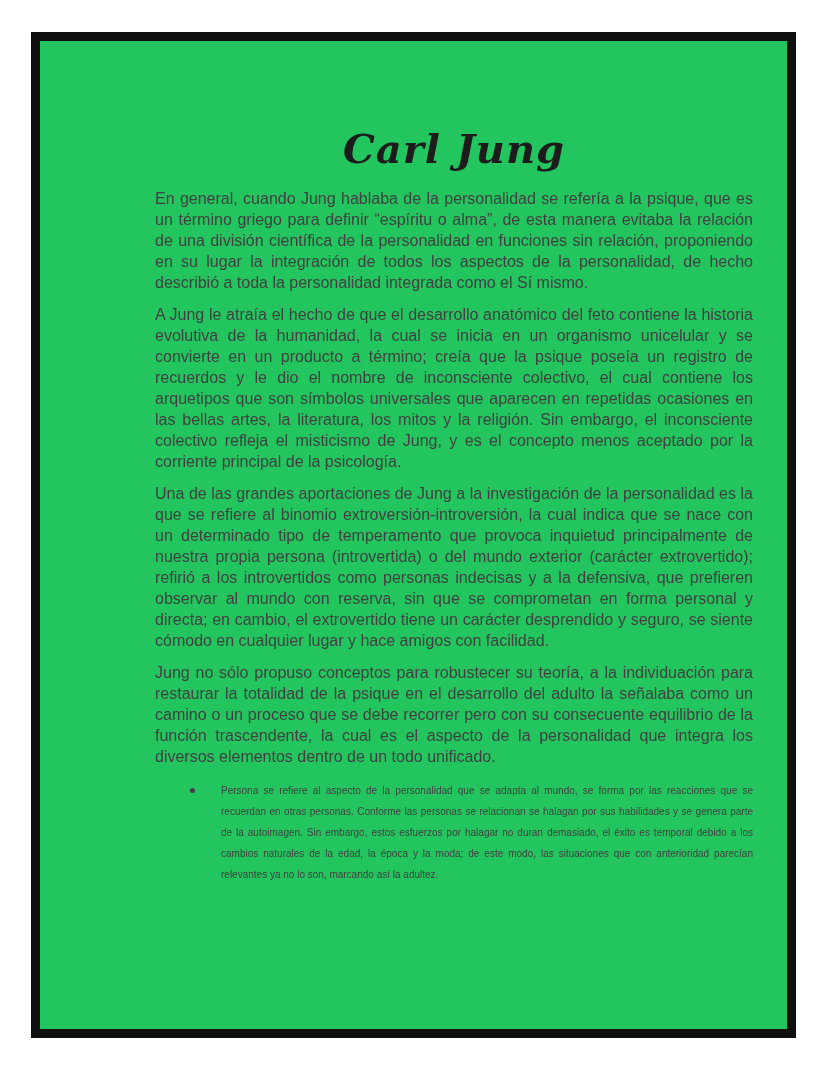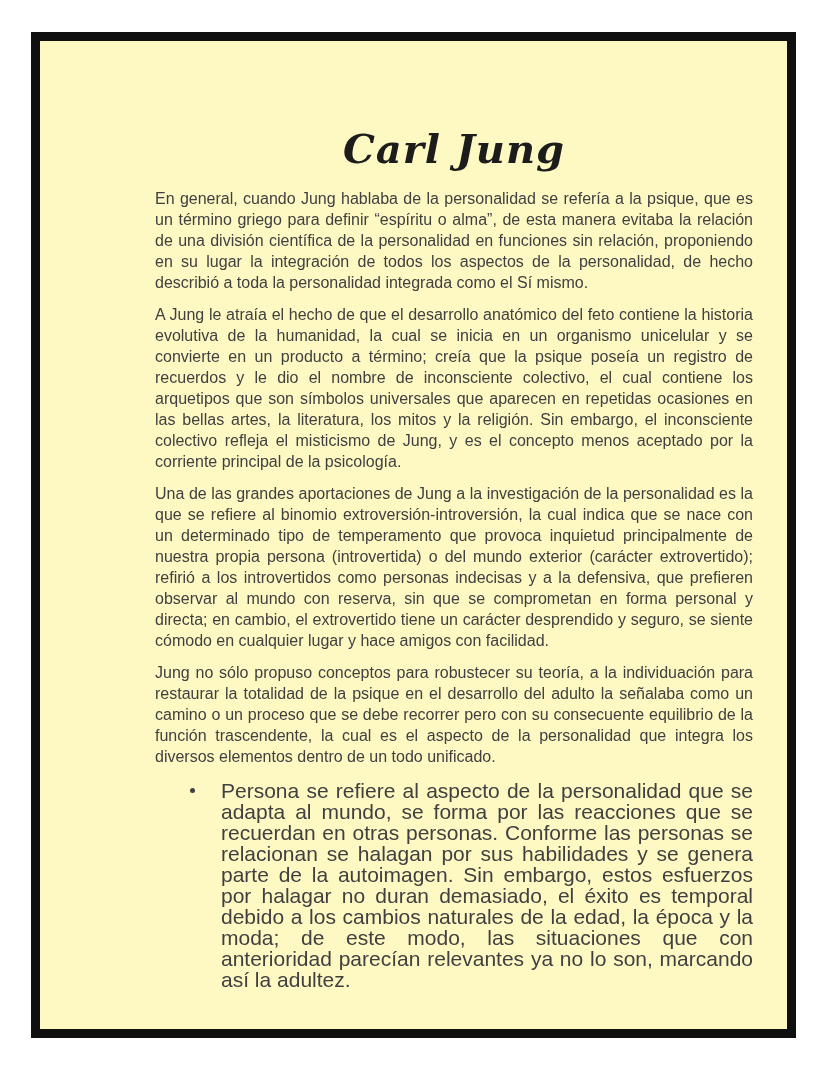--- a/index.html
+++ b/index.html
@@ -17,21 +17,21 @@
     font-family: "Liberation Sans", sans-serif;
   }
 
   .frame {
     position: absolute;
     left: 31px;
     top: 32px;
     width: 765px;
     height: 1006px;
     border: 9px solid #0f0f0f;
-    background: #fef9c3;
+    background: #22c55e;
   }
 
   .content {
     position: absolute;
     left: 115px;
     top: 84px;
     width: 598px;
   }
 
   .doc-title {
@@ -55,21 +55,21 @@
   }
 
   .bullet-list {
     list-style: none;
     margin-top: 13px;
   }
 
   .bullet-item {
     position: relative;
     padding-left: 66px;
-    font-size: 21px;
+    font-size: 10px;
     line-height: 21px;
     text-align: justify;
     color: #404040;
   }
 
   .bullet-marker {
     position: absolute;
     left: 35px;
     top: 8px;
     width: 5px;

